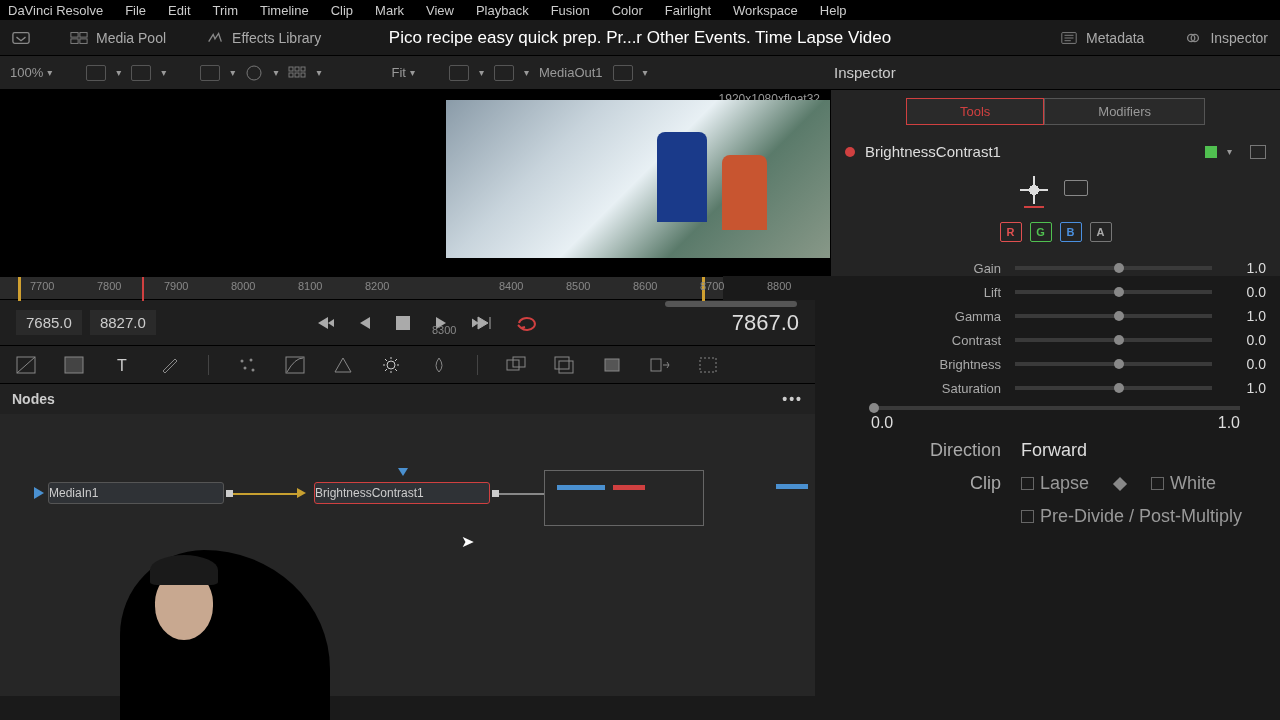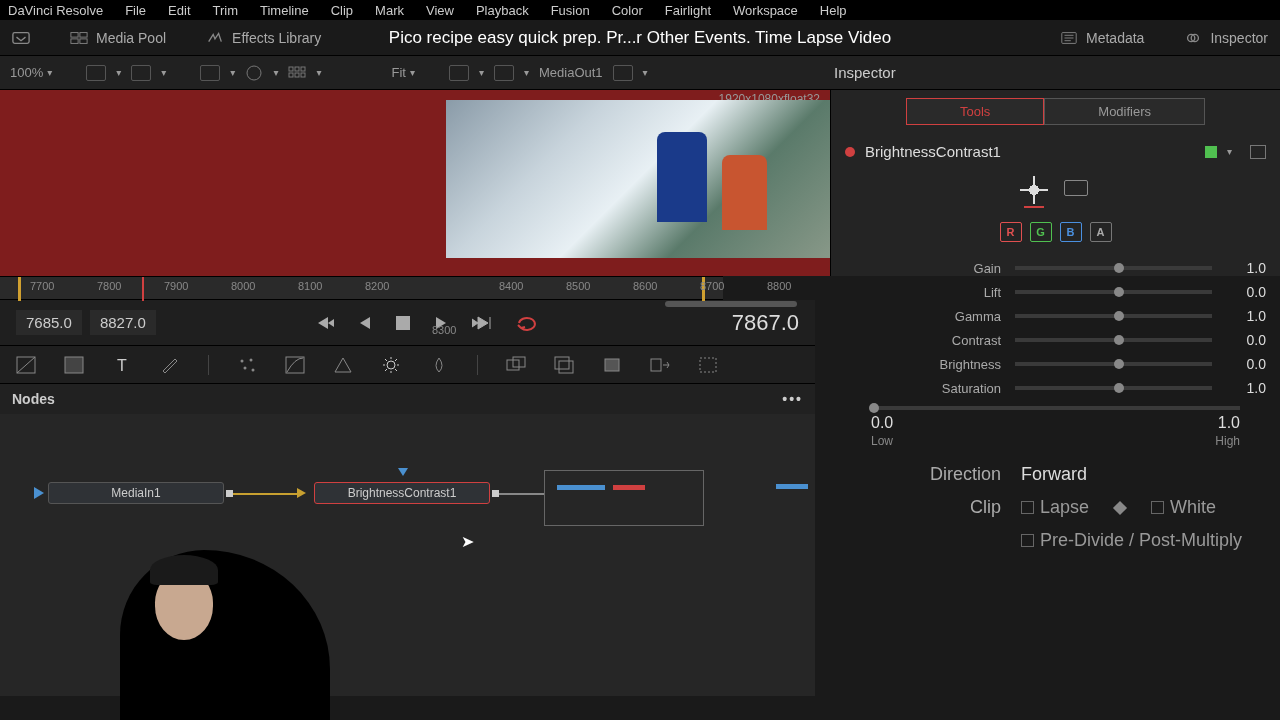--- a/index.html
+++ b/index.html
@@ -16,21 +16,21 @@
 .page-title-overlay { position: absolute; left: 50%; transform: translateX(-50%); color: #fff; font-size: 17px; font-weight: 500; white-space: nowrap; }
 
 
 .controls-row { height: 34px; background: #212121; border-bottom: 1px solid #000; display: flex; align-items: center; padding: 0 10px; gap: 10px; font-size: 13px; color: #999; }
 .controls-row .dropdown { display: flex; align-items: center; gap: 4px; }
 .caret { font-size: 10px; }
 .ctrl-icon { width: 20px; height: 16px; border: 1px solid #555; border-radius: 2px; }
 
 
 .viewer-area { display: flex; height: 186px; }
-.left-area { flex: 1; background: #7f1d1d; position: relative; text-align: center; }
+.left-area { flex: 1; background: #000000; position: relative; text-align: center; }
 .viewer-image { position: absolute; right: 0; top: 10px; width: 384px; height: 158px; background: linear-gradient(135deg, #8a9ba8 0%, #c8d4dc 30%, #e8f0f4 50%, #5a7a6a 70%, #889888 100%); }
 .viewer-image::before { content: ""; position: absolute; left: 55%; top: 20%; width: 50px; height: 90px; background: #1a3a8a; border-radius: 8px 8px 0 0; }
 .viewer-image::after { content: ""; position: absolute; left: 72%; top: 35%; width: 45px; height: 75px; background: #c85530; border-radius: 8px 8px 0 0; }
 .res-label { position: absolute; right: 10px; top: 2px; font-size: 12px; color: #999; }
 .inspector-panel { width: 450px; background: #242424; border-left: 1px solid #000; }
 
 
 .ruler { height: 24px; background: #2a2a2a; border-top: 1px solid #000; border-bottom: 1px solid #000; position: relative; display: flex; align-items: center; font-size: 11px; color: #888; }
 .ruler-tick { position: absolute; top: 3px; }
 .playhead { position: absolute; top: 0; width: 2px; height: 24px; background: #d04040; }
@@ -48,21 +48,21 @@
 
 
 .toolrow { height: 38px; background: #1f1f1f; border-bottom: 1px solid #000; display: flex; align-items: center; padding: 0 16px; gap: 28px; }
 .tool-ico { width: 20px; height: 18px; color: #888; }
 
 
 .nodes-header { height: 30px; background: #212121; display: flex; align-items: center; padding: 0 12px; font-size: 14px; color: #ccc; font-weight: 600; }
 .nodes-dots { margin-left: auto; letter-spacing: 2px; }
 .nodes-canvas { background: #262626; height: 282px; position: relative; }
 
-.node { position: absolute; width: 176px; height: 22px; background: #2f3236; border: 1px solid #555; border-radius: 3px; display: flex; align-items: center; justify-content: center; font-size: 12px; color: #ccc; }
+.node { position: absolute; width: 176px; height: 22px; background: #2f3236; border: 1px solid #555; border-radius: 3px; display: flex; align-items: center; justify-content: flex-start; font-size: 12px; color: #ccc; }
 .node.selected { border: 1.5px solid #d04040; }
 .conn-dot { position: absolute; width: 7px; height: 7px; background: #ccc; }
 .conn-arrow { position: absolute; width: 0; height: 0; border-top: 5px solid transparent; border-bottom: 5px solid transparent; border-left: 9px solid #c8a030; }
 .tri-marker { position: absolute; width: 0; height: 0; border-left: 5px solid transparent; border-right: 5px solid transparent; border-top: 8px solid #4a90d0; }
 
 .wire { position: absolute; height: 2px; background: #c8a030; }
 .wire.grey { background: #888; }
 
 .nodes-rect { position: absolute; left: 544px; top: 56px; width: 160px; height: 56px; border: 1px solid #666; }
 .nodes-rect .bar-b { position: absolute; left: 12px; top: 14px; width: 48px; height: 5px; background: #4a90d0; }
@@ -292,24 +292,20 @@
         </div>
       </div>
     <div style="padding:6px 40px 0;">
         <div style="height:4px;background:#3a3a3a;position:relative;">
           <div class="thumb" style="position:absolute;width:10px;height:10px;background:#888;border-radius:50%;top:-3px;left:-2px;"></div>
         </div>
       </div>
     <div class="range-row">
       <span style="color:#ddd;">0.0</span>
       <span style="color:#ddd;margin-left:auto;">1.0</span>
-    </div>
-    <div class="range-label-row">
-      <span>Low</span>
-      <span style="margin-left:auto;">High</span>
     </div>
     <div class="dir-row">
       <div class="param-label">Direction</div>
       <div class="dir-val">Forward</div>
     </div>
     <div class="clip-row">
       <div class="param-label">Clip</div>
       <div class="checkbox"></div>
       <span>Lapse</span>
       <div class="diamond" style="margin:0 20px;"></div>

